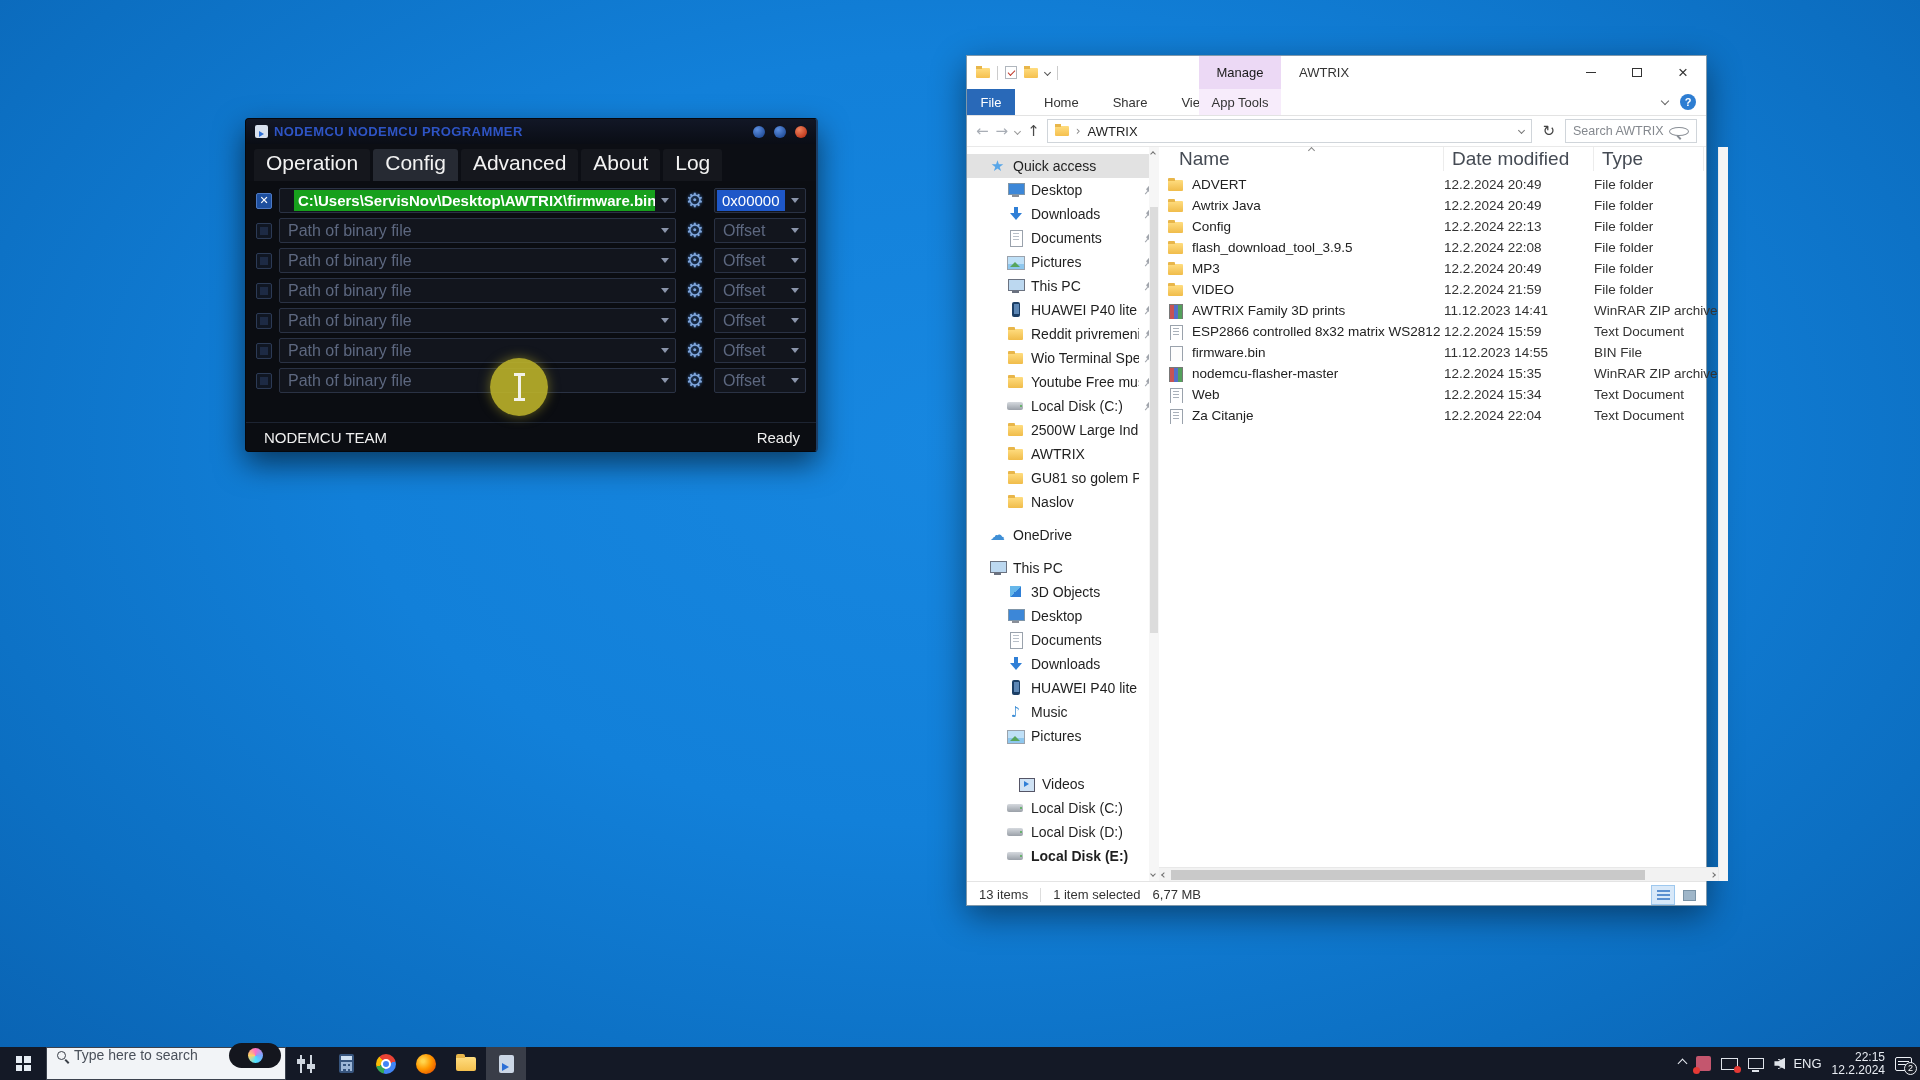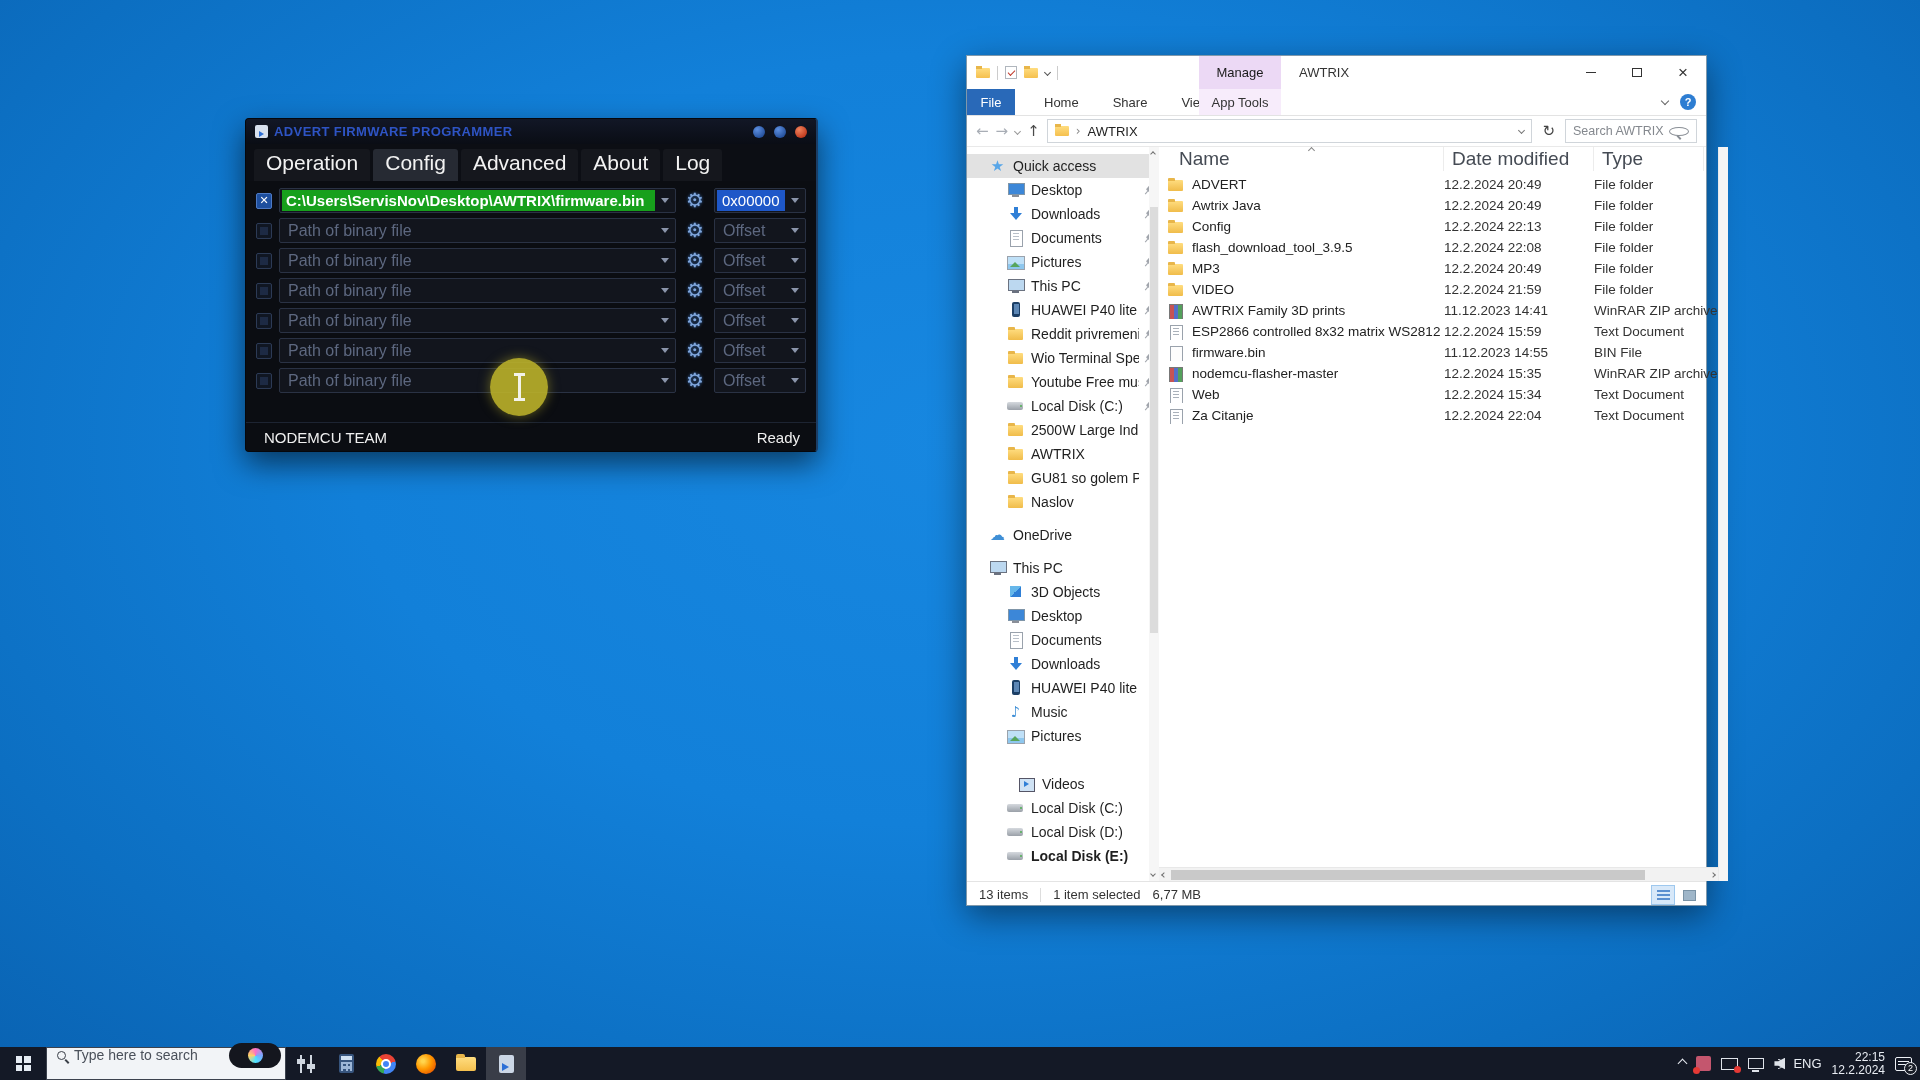--- a/index.html
+++ b/index.html
@@ -78,21 +78,21 @@
   .nm-tab.active { background:#262a33; }
   .nm-rows { padding:7px 10px 0 10px; display:flex; flex-direction:column; gap:5px; }
   .nm-row { display:flex; align-items:center; gap:7px; height:25px; }
   .nm-check { width:16px; height:16px; border:1px solid #2c3a55; background:#101622; border-radius:2px; position:relative; flex:none; }
   .nm-check::after { content:''; position:absolute; inset:3px; background:#1d2a44; }
   .nm-check.checked { background:#1d4e9e; border-color:#4d79c4; }
   .nm-check.checked::after { content:'✕'; inset:0; background:none; color:#fff; font-size:11px; display:flex; align-items:center; justify-content:center; }
   .nm-field { flex:1; height:25px; background:#12151d; border:1px solid #2a3244; border-radius:2px;
     display:flex; align-items:center; padding:0 6px 0 0; overflow:hidden; }
   .nm-field .ph { color:#5d6880; font-size:16px; padding-left:8px; flex:1; white-space:nowrap; }
-  .nm-field .val { flex:1; height:21px; margin-left:2px; background:#17a01c; color:#fff; font-size:15px; font-weight:bold;
+  .nm-field .val { flex:1; height:21px; margin-left:14px; background:#17a01c; color:#fff; font-size:15px; font-weight:bold;
     display:flex; align-items:center; padding:0 4px; white-space:nowrap; overflow:hidden; }
   .nm-field .val-off { flex:1; height:21px; margin-left:2px; background:#1e57c8; color:#fff; font-size:15px;
     display:flex; align-items:center; padding:0 5px; white-space:nowrap; }
   .caret { width:0; height:0; border-left:4px solid transparent; border-right:4px solid transparent; border-top:5px solid #8a94aa; margin-left:6px; flex:none; }
   .nm-gear { width:24px; text-align:center; font-size:20px; line-height:25px; color:#7fa6dc; text-shadow:0 0 3px #3a6fb8; flex:none; }
   .nm-offset { width:92px; flex:none; }
   .nm-status { position:absolute; left:0; right:0; bottom:0; height:29px; border-top:1px solid #1d2432;
     display:flex; align-items:center; justify-content:space-between; padding:0 16px 0 18px; font-size:15px; color:#f0f0f0; background:#0b0d12; border-radius:0 0 3px 3px; }
   .cursor-highlight { position:absolute; left:244px; top:239px; width:58px; height:58px; border-radius:50%;
     background:rgba(187,177,42,.9); box-shadow:0 0 12px rgba(187,177,42,.5); display:flex; align-items:center; justify-content:center; z-index:12; }
@@ -213,21 +213,21 @@
   .vb-thumb { width:13px; height:11px; background:#9fb6c9; border:1px solid #7a93a6; }
 </style>
 </head>
 <body>
 
 <div class="desktop"></div>
 
 <div class="flasher">
   <div class="nm-titlebar">
     <span class="nm-appicon"></span>
-    <span class="nm-title">ADVERT FIRMWARE PROGRAMMER</span>
+    <span class="nm-title">NODEMCU NODEMCU PROGRAMMER</span>
     <span class="nm-btns">
       <span class="nm-dot b-min"></span>
       <span class="nm-dot b-max"></span>
       <span class="nm-dot b-close"></span>
     </span>
   </div>
   <div class="nm-tabs" id="nm-tabs">
       <div class="nm-tab">Operation</div>
       <div class="nm-tab active">Config</div>
       <div class="nm-tab">Advanced</div>

